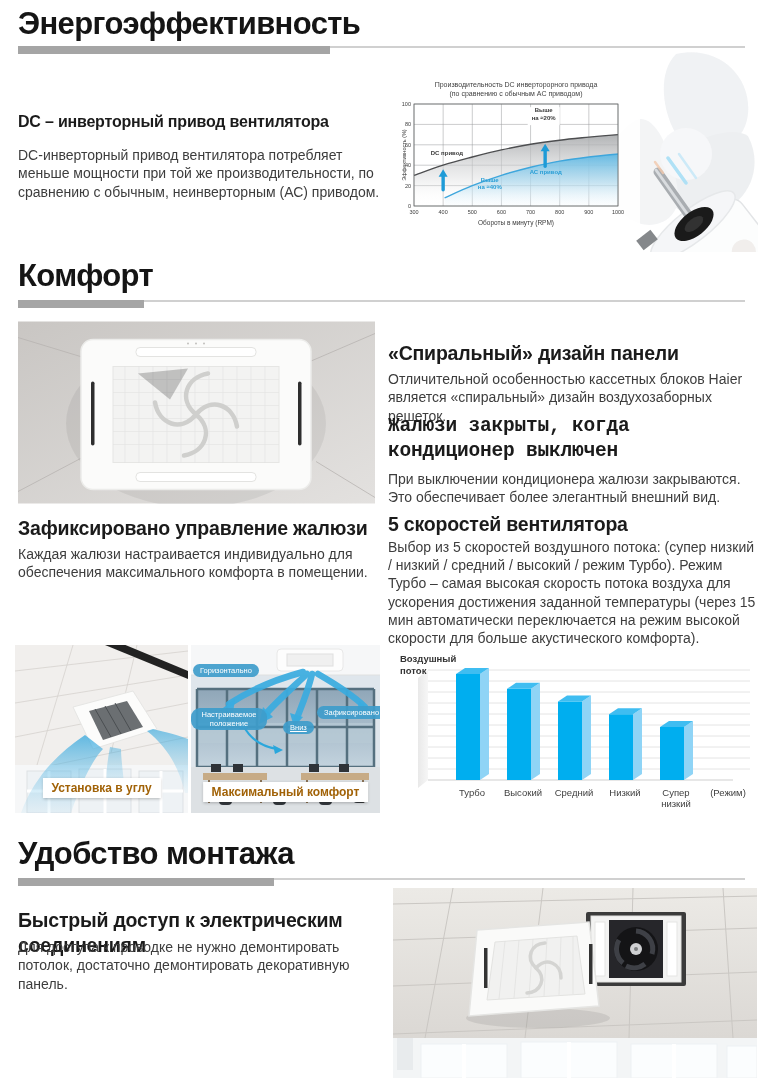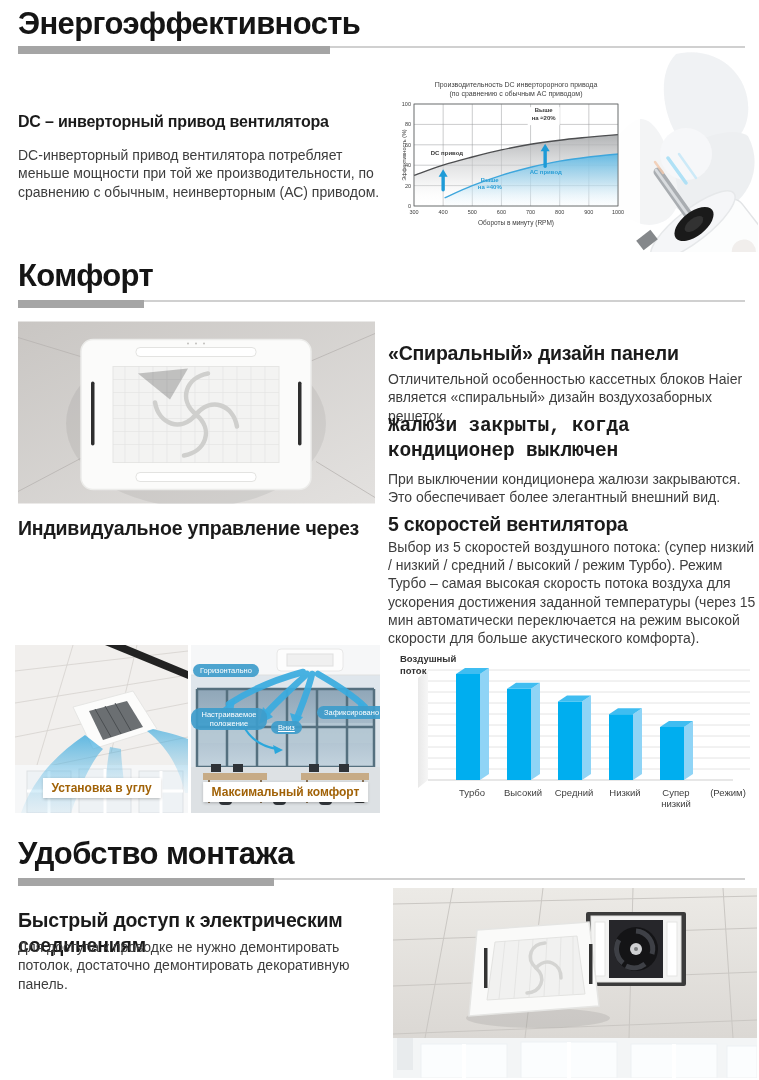--- a/index.html
+++ b/index.html
@@ -196,21 +196,22 @@
       </g>
     </svg>
   </div>
 
   <h3 class="feat-title" style="left:388px;top:341px;width:360px;">«Спиральный» дизайн панели</h3>
   <p class="body-text" style="left:388px;top:370px;width:362px;">Отличительной особенностью кассетных блоков Haier является «спиральный» дизайн воздухозаборных решеток.</p>
 
   <h3 class="feat-title" style="left:388px;top:414px;width:360px;font-family:Liberation Mono, monospace;">Жалюзи закрыты, когда кондиционер выключен</h3>
   <p class="body-text" style="left:388px;top:470px;width:362px;">При выключении кондиционера жалюзи закрываются. Это обеспечивает более элегантный внешний вид.</p>
 
-  <h3 class="feat-title" style="left:18px;top:516px;width:370px;">Индивидуальное управление через</h3>
+  <h3 class="feat-title" style="left:18px;top:516px;width:370px;">Зафиксировано управление жалюзи</h3>
+  <p class="body-text" style="left:18px;top:545px;width:368px;">Каждая жалюзи настраивается индивидуально для обеспечения максимального комфорта в помещении.</p>
 
   <h3 class="feat-title" style="left:388px;top:512px;width:370px;">5 скоростей вентилятора</h3>
   <p class="body-text" style="left:388px;top:538px;width:372px;line-height:1.3;">Выбор из 5 скоростей воздушного потока: (супер низкий / низкий / средний / высокий / режим Турбо). Режим Турбо – самая высокая скорость потока воздуха для ускорения достижения заданной температуры (через 15 мин автоматически переключается на режим высокой скорости для больше акустического комфорта).</p>
 
   <div class="img" style="left:15px;top:645px;width:173px;height:168px;">
     <svg viewBox="0 0 173 168">
       <defs>
         <linearGradient id="stream" x1="0" y1="0" x2="0" y2="1">
           <stop offset="0" stop-color="#31a6dd" stop-opacity="0.75"></stop>
           <stop offset="1" stop-color="#8fd0ee" stop-opacity="0.12"></stop>
@@ -315,21 +316,21 @@
         <polygon points="68,79 72,62 82,72"></polygon>
         <polygon points="103,82 99,68 112,72"></polygon>
         <polygon points="181,67 168,56 166,68"></polygon>
       </g>
       <path d="M52,80 C60,96 74,102 86,104" stroke="#2aa7dc" stroke-width="2" fill="none"></path>
       <polygon points="52,74 48,84 57,84" fill="#2aa7dc"></polygon>
       <polygon points="92,105 82,100 84,109" fill="#2aa7dc"></polygon>
     </svg>
     <div class="pill" style="left:2px;top:19px;">Горизонтально</div>
     <div class="pill" style="left:0px;top:63px;width:62px;">Настраиваемое положение</div>
-    <div class="pill" style="left:80px;top:76px;text-decoration:underline;">Вниз</div>
+    <div class="pill" style="left:92px;top:76px;text-decoration:underline;">Вниз</div>
     <div class="pill" style="left:126px;top:61px;">Зафиксировано</div>
     <div class="caption-box" style="left:50%;transform:translateX(-50%);top:137px;">Максимальный комфорт</div>
   </div>
 
   <div class="chart" style="left:398px;top:648px;width:358px;height:165px;">
     <svg id="bar-chart" viewBox="0 0 358 165">
       <defs>
         <linearGradient id="gradWall" x1="0" y1="0" x2="1" y2="0">
           <stop offset="0" stop-color="#e9e9e9"></stop>
             <stop offset="1" stop-color="#f6f6f6"></stop>

